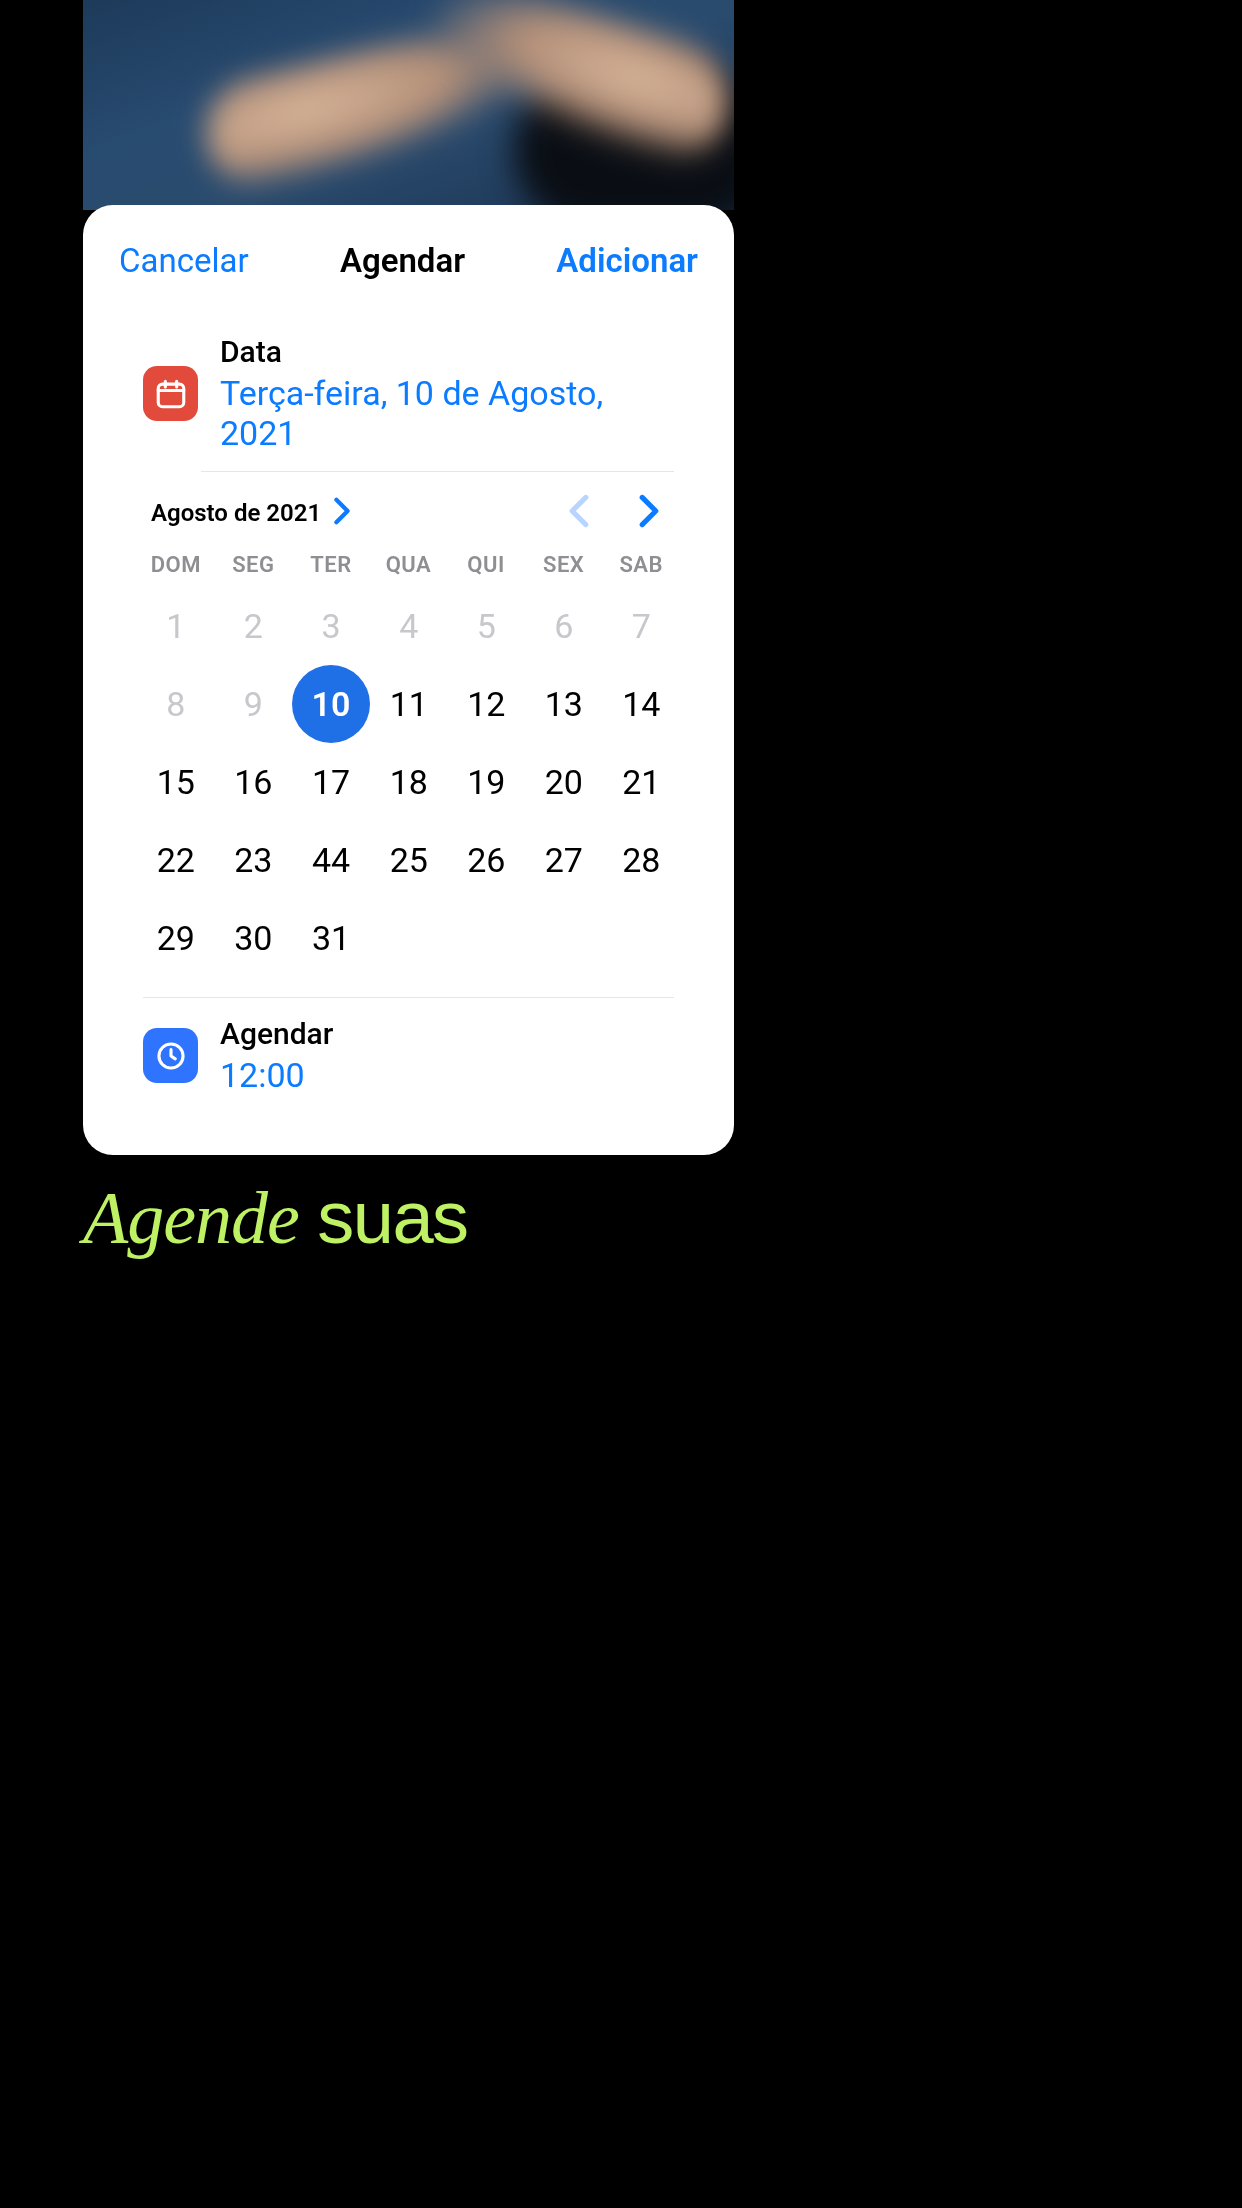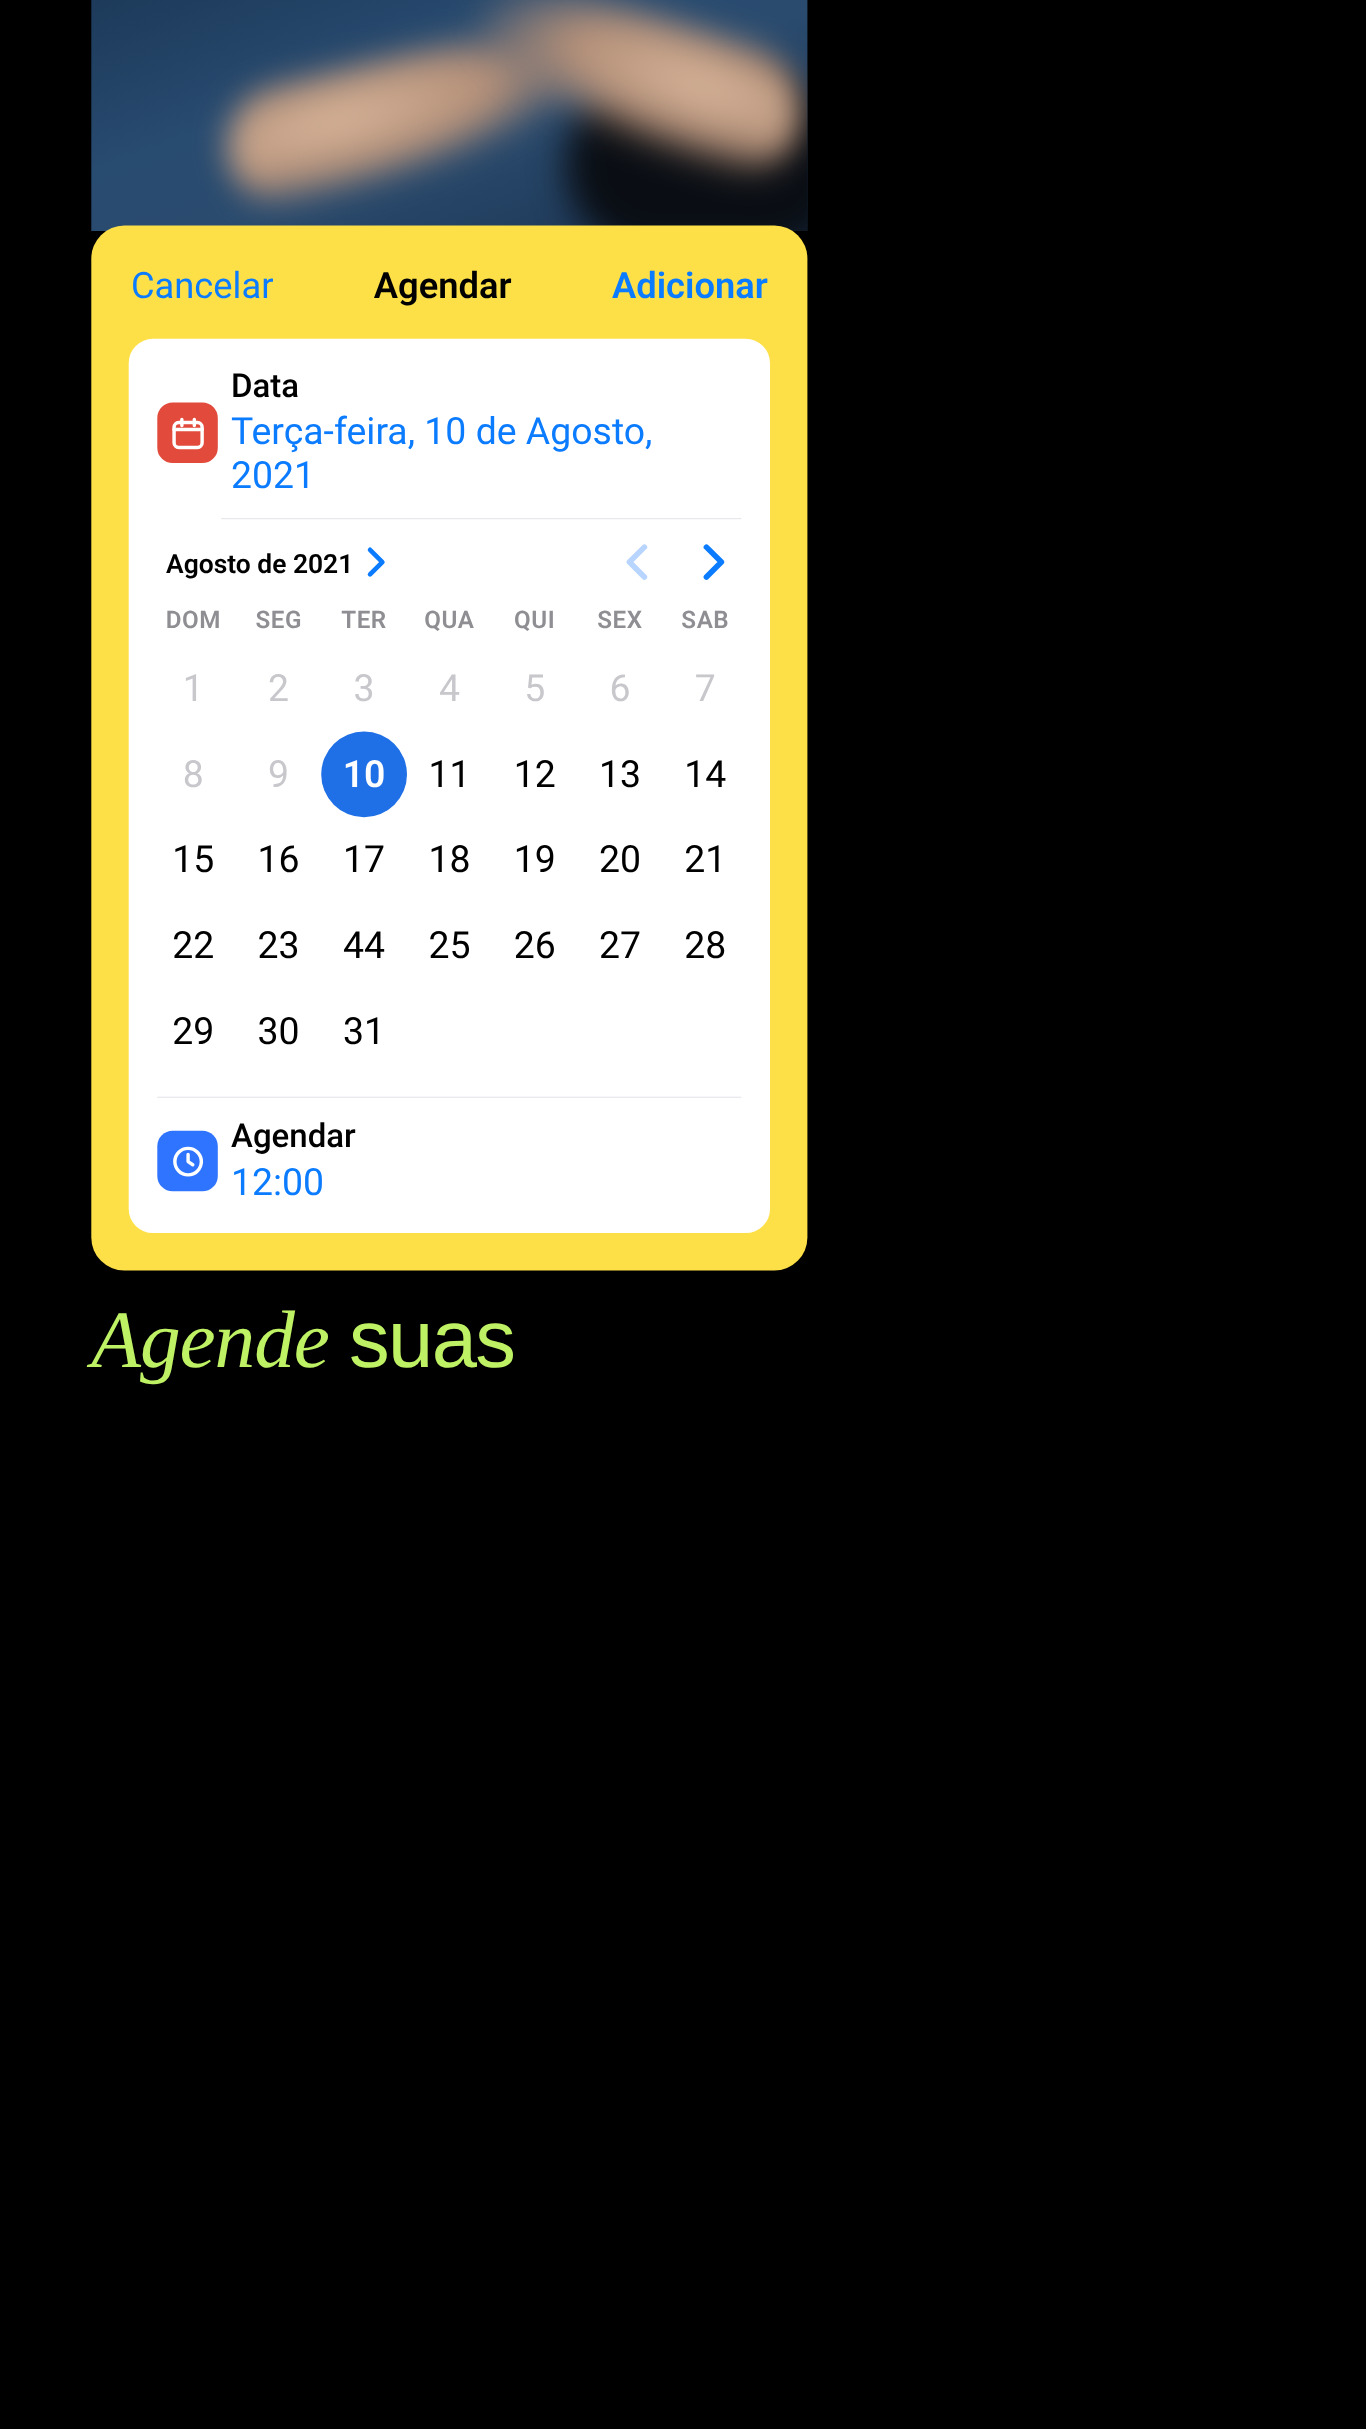--- a/index.html
+++ b/index.html
@@ -44,21 +44,21 @@
   background: #0a0e14;
   filter: blur(16px);
   border-radius: 999px;
 }
 
 
 .sheet {
   position: absolute;
   top: 205px; left: 83px;
   width: 651px;
-  background: #fde047;
+  background: #ffffff;
   border-radius: 30px 30px 30px 30px;
 }
 
 
 .sheet-header {
   display: flex;
   align-items: center;
   justify-content: space-between;
   padding: 36px 36px 28px 36px;
 }
@@ -81,21 +81,21 @@
   margin: 0 34px 34px 34px;
   padding: 0 0 0 0;
   overflow: hidden;
 }
 
 
 .row {
   display: flex;
   align-items: center;
   padding: 26px 26px 18px 26px;
-  gap: 12px;
+  gap: 22px;
 }
 .row .lines { display: flex; flex-direction: column; gap: 4px; }
 .row .title { color: #000; font-size: 30px; font-weight: 500; }
 .row .value { color: #0b7bff; font-size: 34px; font-weight: 400; }
 .row-divider {
   height: 1px; background: #e5e5ea; margin-left: 84px; margin-right: 26px;
 }
 
 
 .app-icon {

